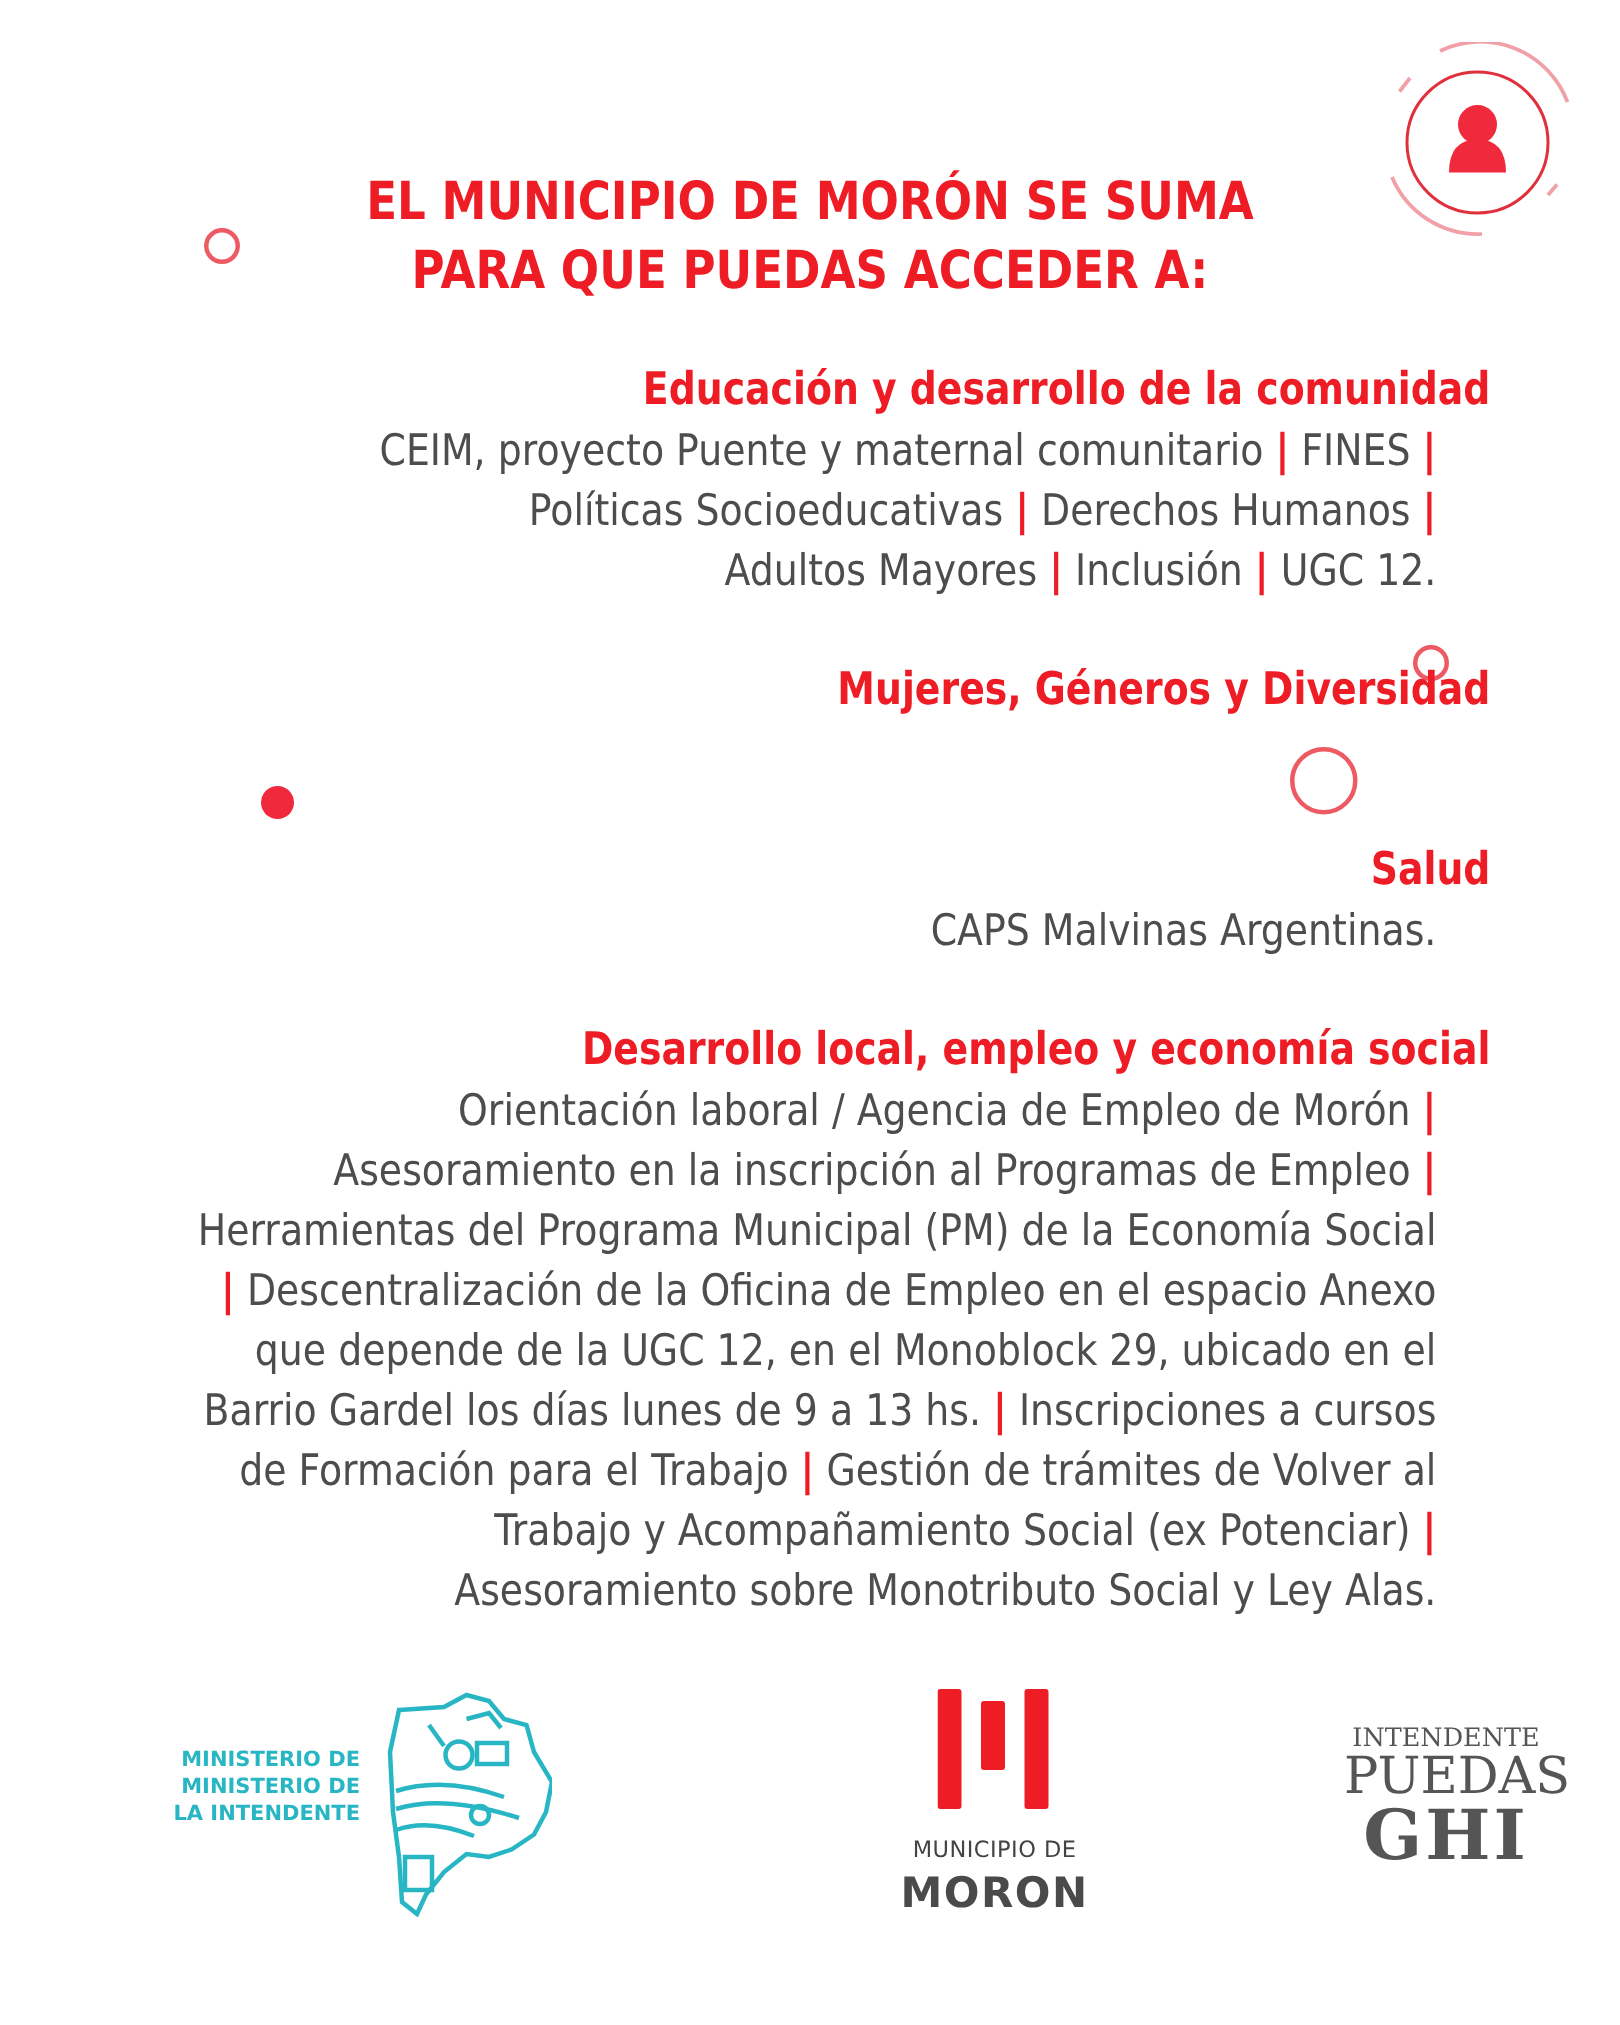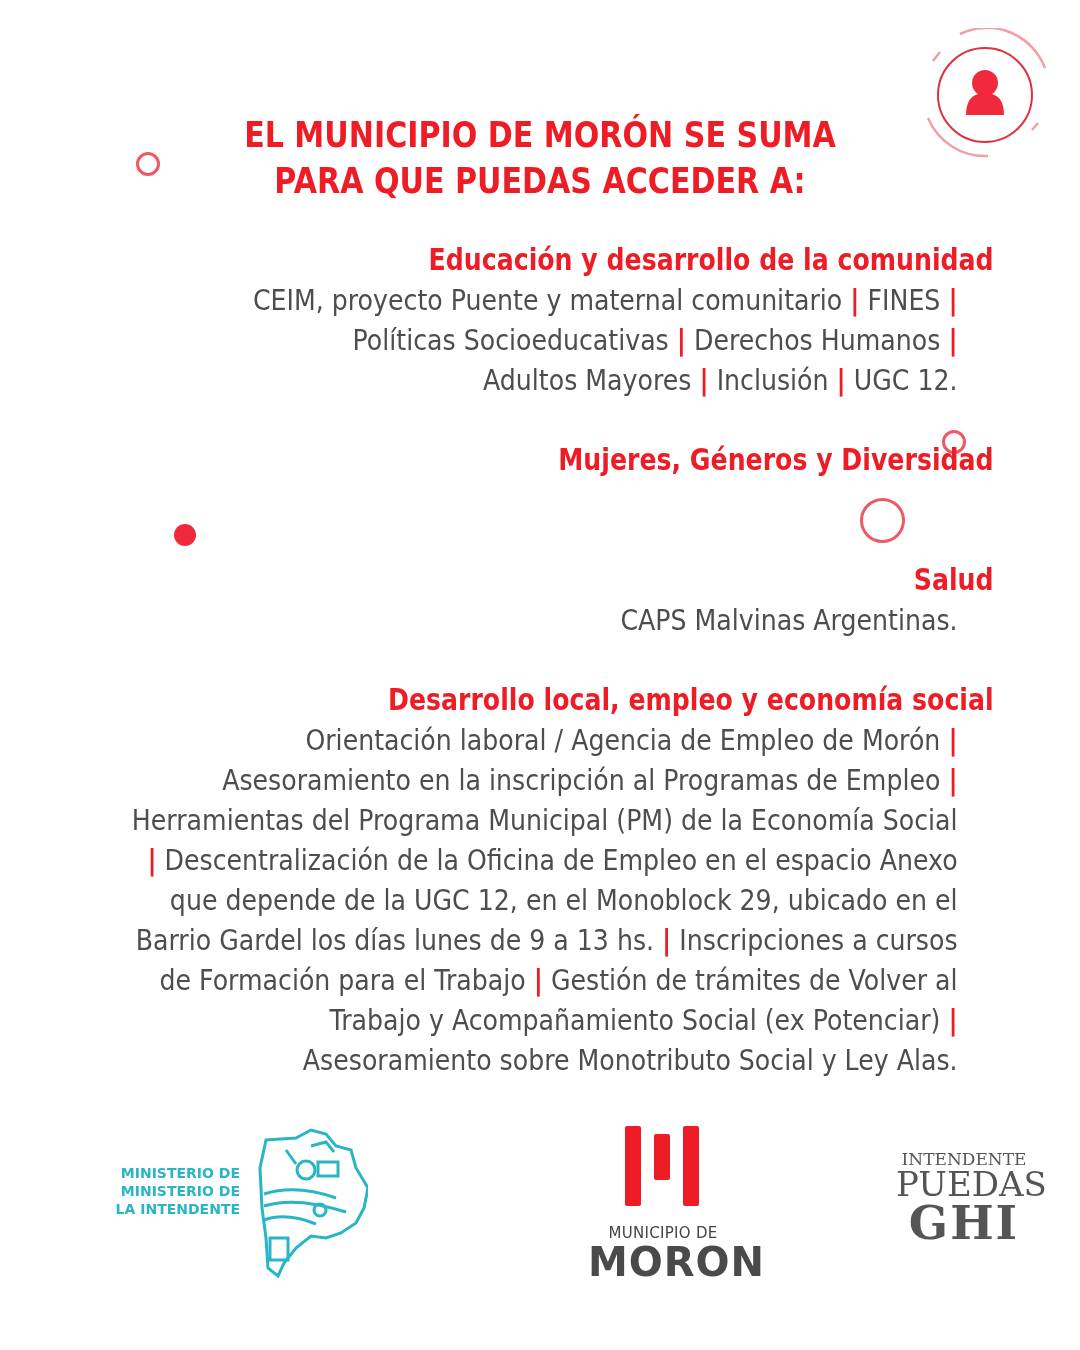--- a/index.html
+++ b/index.html
@@ -36,21 +36,21 @@
     position: absolute; left: 108px; top: 44px; width: 132px; text-align: right;
     color: #29b6c4; font-weight: bold; font-size: 14px; line-height: 18px;
   }
   .ba-map { position: absolute; left: 256px; top: 8px; width: 112px; height: 150px; }
   .gobierno { position: absolute; left: 380px; top: 40px; }
   .gob-small { color: #666; font-size: 12px; line-height: 14px; font-weight: bold; }
   .gob-big { color: #29b6c4; font-size: 26px; line-height: 24px; font-weight: bold; }
   .moron-logo { position: absolute; left: 588px; top: 6px; width: 150px; text-align: center; }
   .moron-mark { display: block; margin: 0 auto; }
   .moron-small { color: #444; font-size: 15px; margin-top: 18px; letter-spacing: 0.3px; }
-  .moron-big { color: #4a4a4a; font-size: 40px; font-weight: bold; line-height: 40px; letter-spacing: 1px; }
+  .moron-big { color: #4a4a4a; font-size: 28px; font-weight: bold; line-height: 40px; letter-spacing: 1px; }
   .ghi { position: absolute; left: 848px; top: 30px; width: 136px; text-align: center; color: #555; font-family: "DejaVu Serif", serif; margin-left: 48px; }
   .ghi-1 { font-size: 17px; line-height: 18px; }
   .ghi-2 { font-size: 34px; line-height: 32px; }
   .ghi-3 { font-size: 46px; line-height: 46px; font-weight: bold; letter-spacing: 2px; }
 </style>
 </head>
 <body>
 
 <div class="deco ring-a"></div>
 <div class="deco ring-b"></div>

